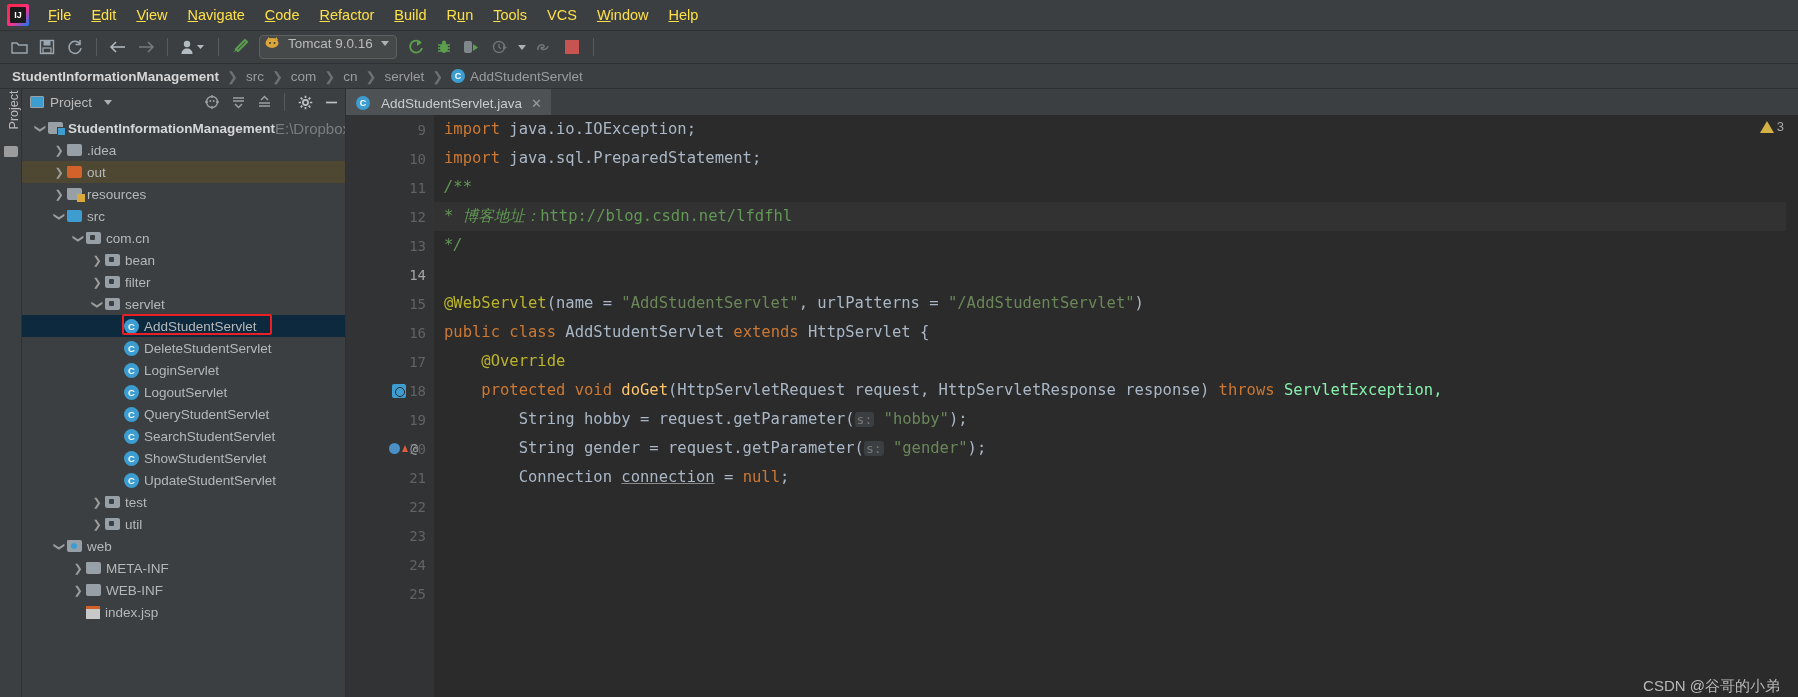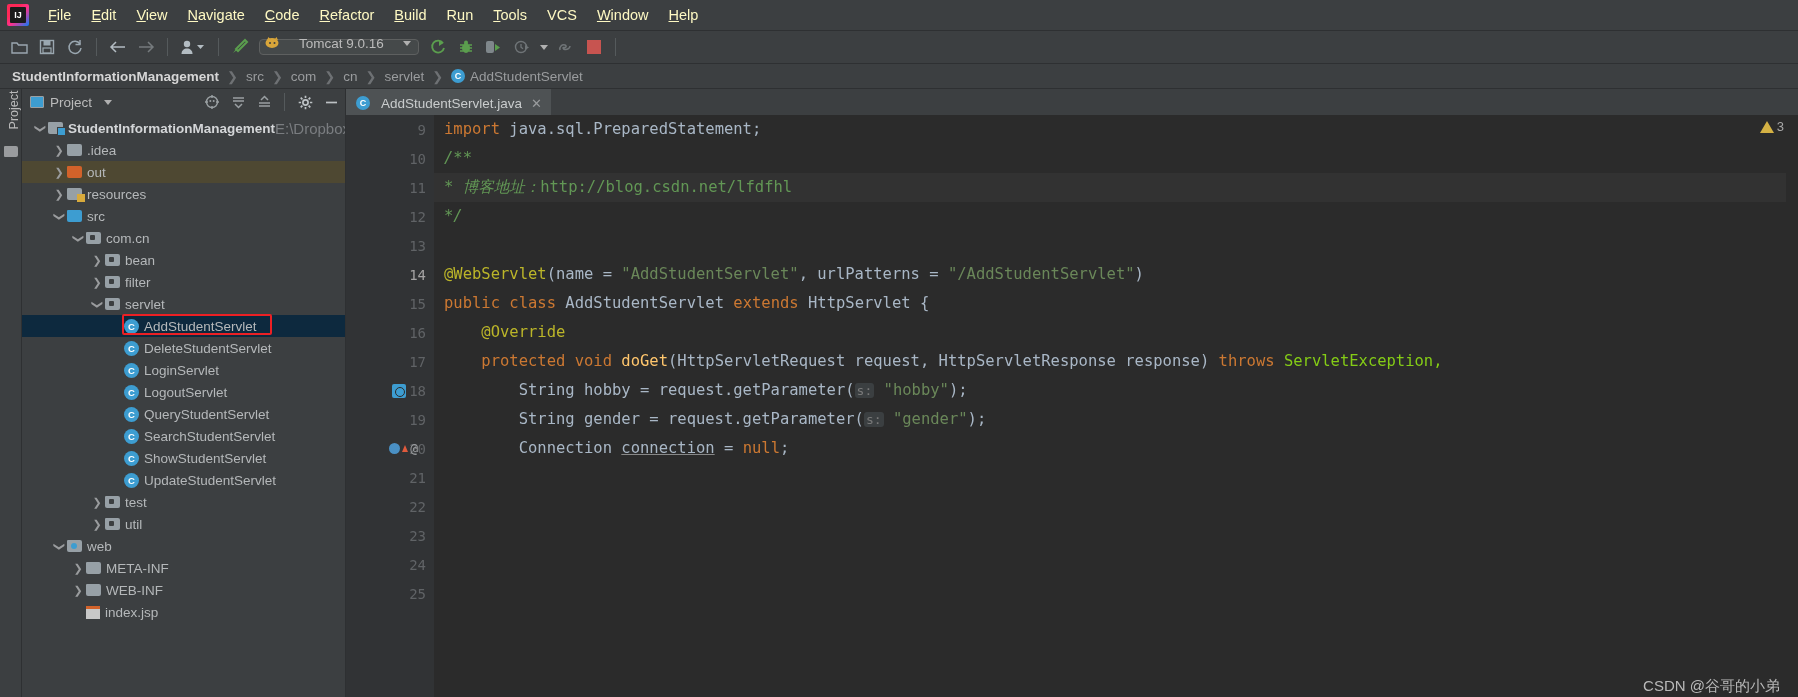--- a/index.html
+++ b/index.html
@@ -32,21 +32,21 @@
   .ij-logo::after {
     content: "IJ";
     position: absolute; inset: 3px;
     background: #1b1b1b; color: #fff;
     font-size: 9px; font-weight: bold;
     display: flex; align-items: center; justify-content: center;
     border-radius: 1px;
     font-family: "Liberation Sans", sans-serif;
   }
   .menu-item {
-    color: #fef9c3;
+    color: #fde047;
     font-size: 14.5px;
     padding: 3px 10px;
     cursor: default;
     white-space: nowrap;
   }
   .menu-item span.mn { text-decoration: underline; }
   .win-title {
     position: absolute;
     left: 620px;
     color: #8f9194;
@@ -65,22 +65,22 @@
     border-bottom: 1px solid #2e3032;
   }
   .tb-btn {
     width: 26px; height: 26px;
     display: flex; align-items: center; justify-content: center;
     border-radius: 3px;
     cursor: default;
   }
   .tb-sep { width: 1px; height: 18px; background: #555a5c; margin: 0 6px; }
   .run-config {
-    display: flex; align-items: center; gap: 19px;
-    height: 16px;
+    display: flex; align-items: center; gap: 8px;
+    height: 24px;
     border: 1px solid #5e6060;
     border-radius: 4px;
     padding: 0 7px 8px 5px;
     margin: 0 4px;
     background: #45494a;
     cursor: default;
     position: relative;
   }
   .run-config .cfg-label { color: #bbbbbb; font-size: 13.5px; white-space: nowrap; }
   .caret-dn {
@@ -276,21 +276,21 @@
   .cmt-url { color: #629755; font-style: normal; }
   .anno    { color: #bbb529; }
   .meth    { color: #ffc66d; }
   .methit  { color: #ffc66d; font-style: italic; }
   .cls     { color: #a9b7c6; }
   .hint {
     background: #3b3f41; color: #787878;
     border-radius: 3px; padding: 0 2px;
     font-size: 13px;
   }
-  .err { color: #84cc16; }
+  .err { color: #86efac; }
   .squig {
     border-bottom: 2px dotted #9a8a4a;
     padding-bottom: 1px;
   }
   .ul { text-decoration: underline; text-decoration-color: #888; }
 
   .bulb {
     display: inline-block;
     width: 11px; height: 13px;
     position: relative; vertical-align: -2px;
@@ -739,20 +739,21 @@
             <span>23</span>
           </div>
           <div class="gline">
             <span>24</span>
           </div>
           <div class="gline">
             <span>25</span>
           </div>
         </div>
       <div class="codebox" id="codebox">
+          <div class="cline"><span class="kw">import </span><span class="cls">java.io.IOException;</span></div>
           <div class="cline"><span class="kw">import </span><span class="cls">java.sql.PreparedStatement;</span></div>
           <div class="cline"><span class="cmt">/**</span></div>
           <div class="cline cur"><span class="cmt">* </span><span class="cmt">博客地址：</span><span class="cmt-url">http://blog.csdn.net/lfdfhl</span></div>
           <div class="cline"><span class="cmt">*/</span></div>
           <div class="cline"></div>
           <div class="cline"><span class="anno">@WebServlet</span><span class="cls">(name = </span><span class="str">"AddStudentServlet"</span><span class="cls">, urlPatterns = </span><span class="str">"/AddStudentServlet"</span><span class="cls">)</span></div>
           <div class="cline"><span class="kw">public class </span><span class="cls">AddStudentServlet </span><span class="kw">extends </span><span class="cls">HttpServlet {</span></div>
           <div class="cline">&nbsp;&nbsp;&nbsp;&nbsp;<span class="anno">@Override</span></div>
           <div class="cline">&nbsp;&nbsp;&nbsp;&nbsp;<span class="kw">protected void </span><span class="meth">doGet</span><span class="cls">(HttpServletRequest request, HttpServletResponse response) </span><span class="kw">throws </span><span class="err">ServletException,</span></div>
           <div class="cline">&nbsp;&nbsp;&nbsp;&nbsp;&nbsp;&nbsp;&nbsp;&nbsp;<span class="cls">String hobby = request.getParameter(</span><span class="hint">s:</span><span class="cls"> </span><span class="str">"hobby"</span><span class="cls">);</span></div>

